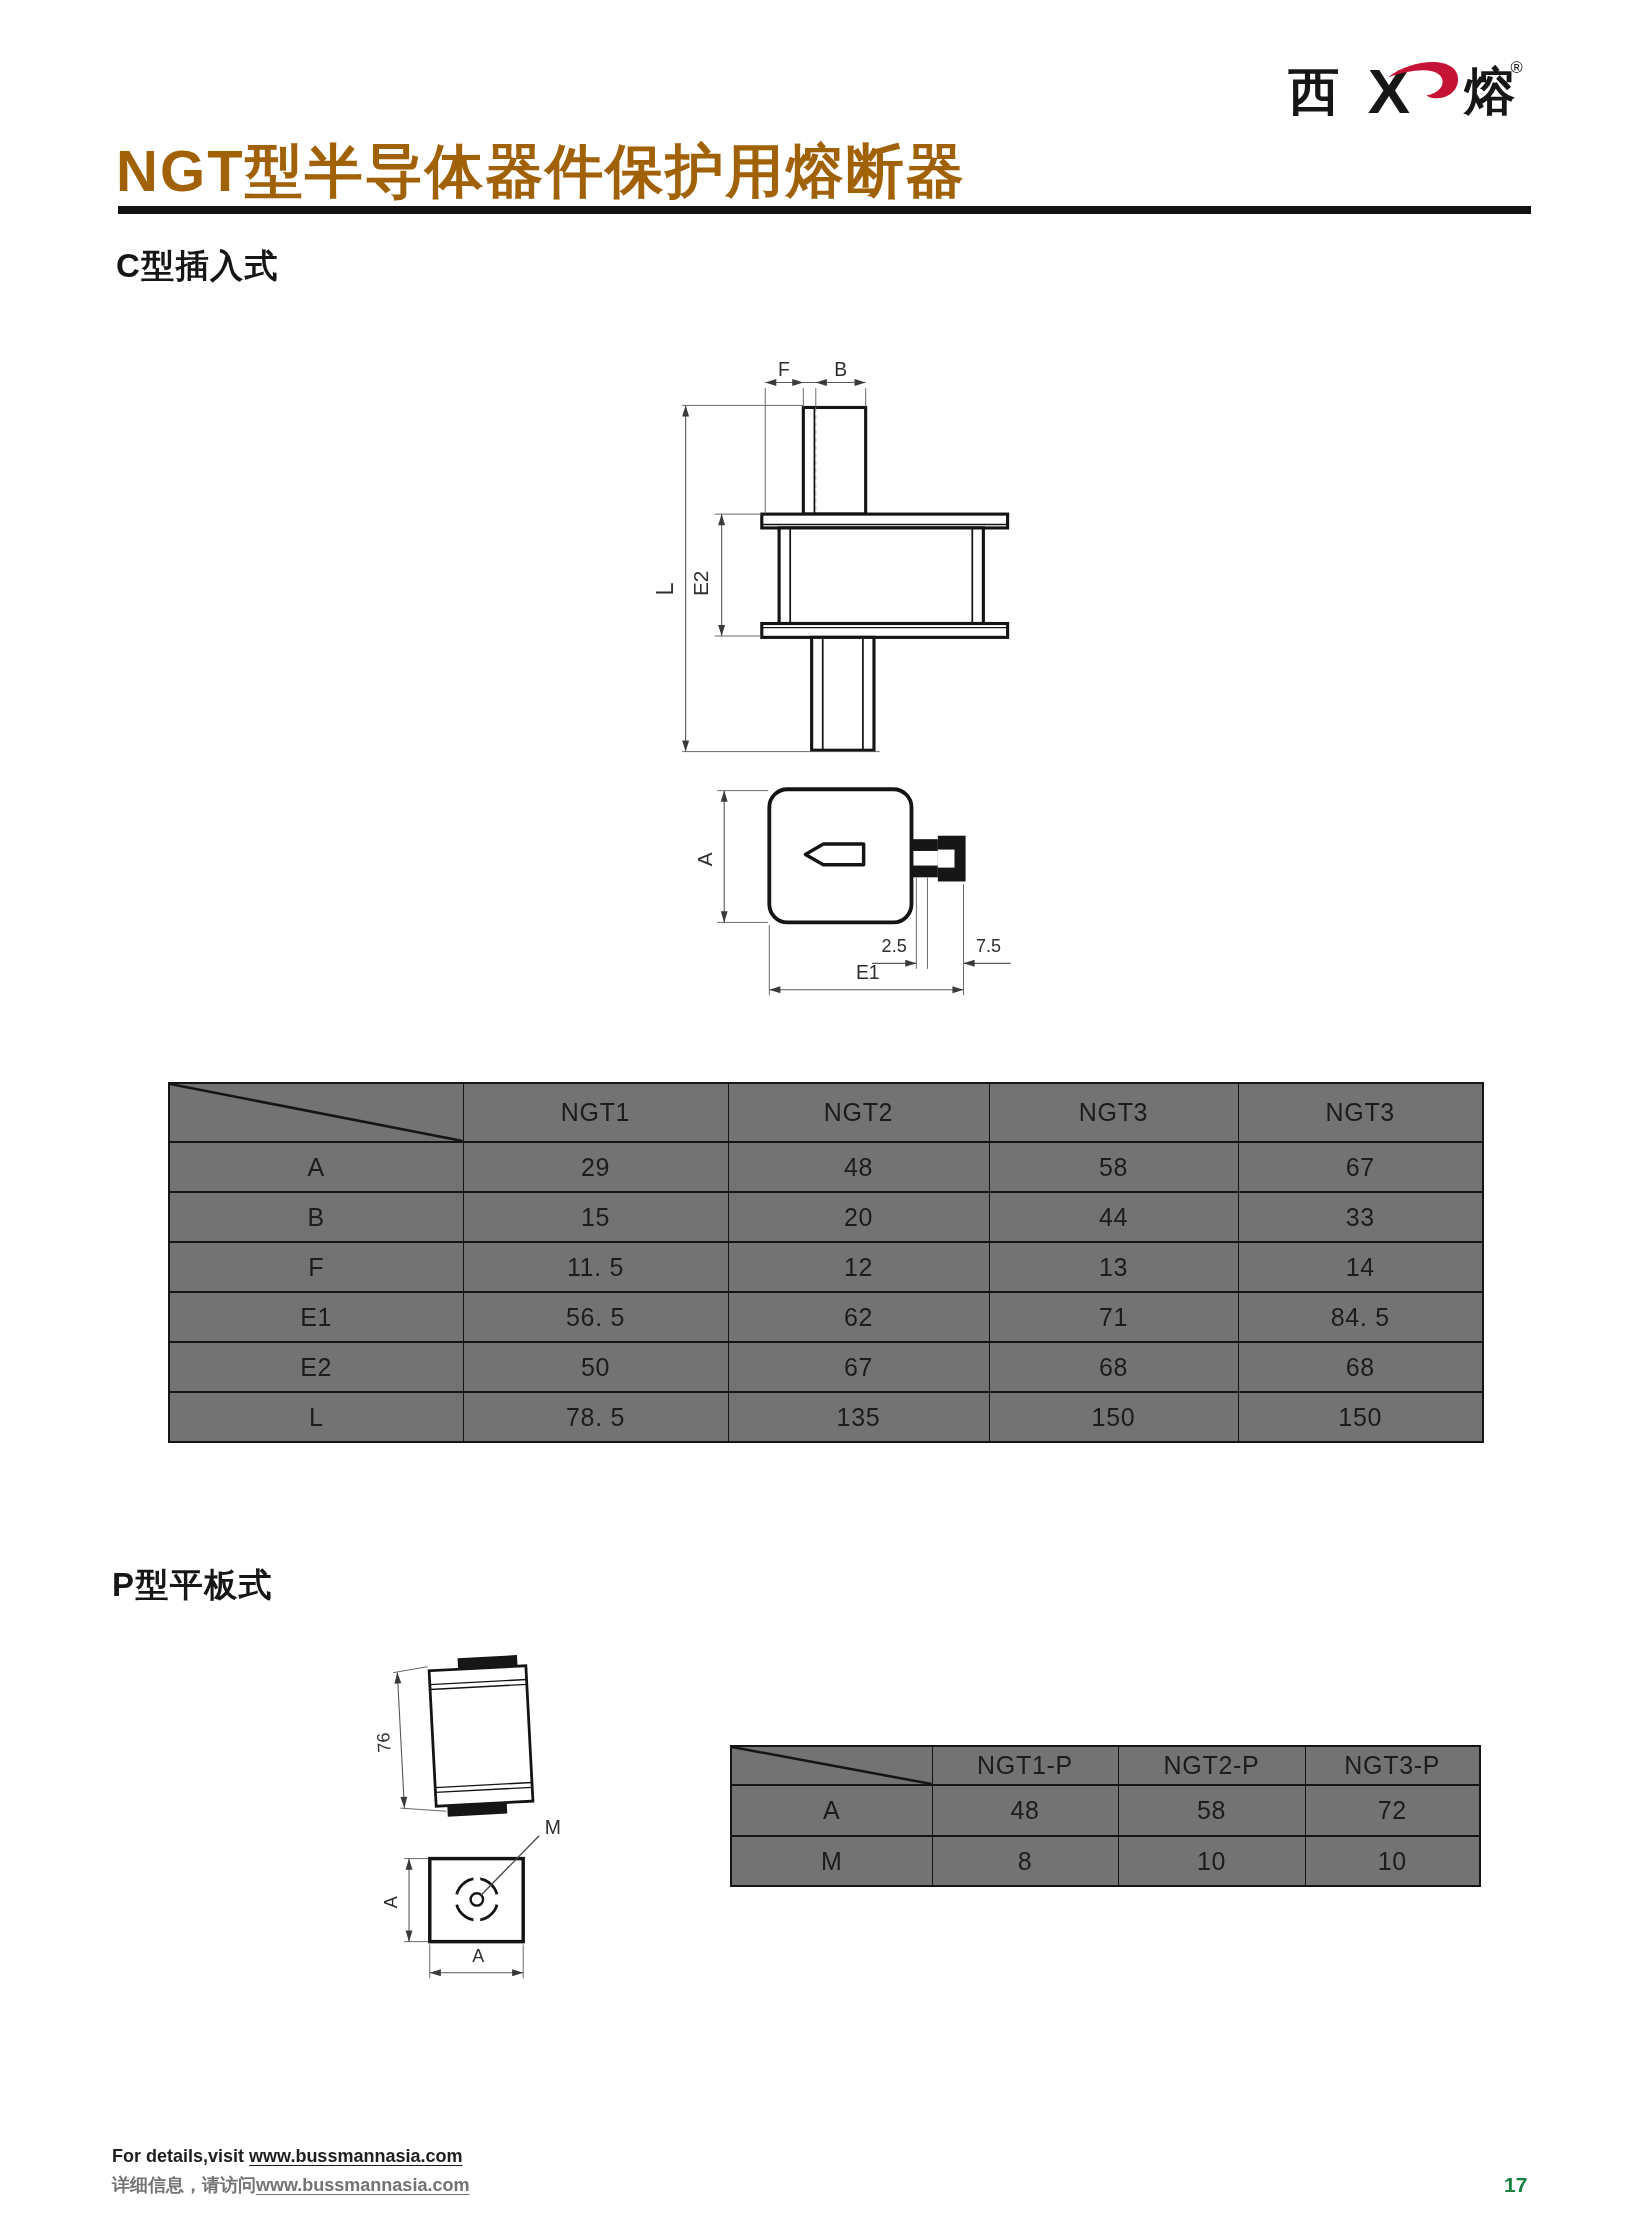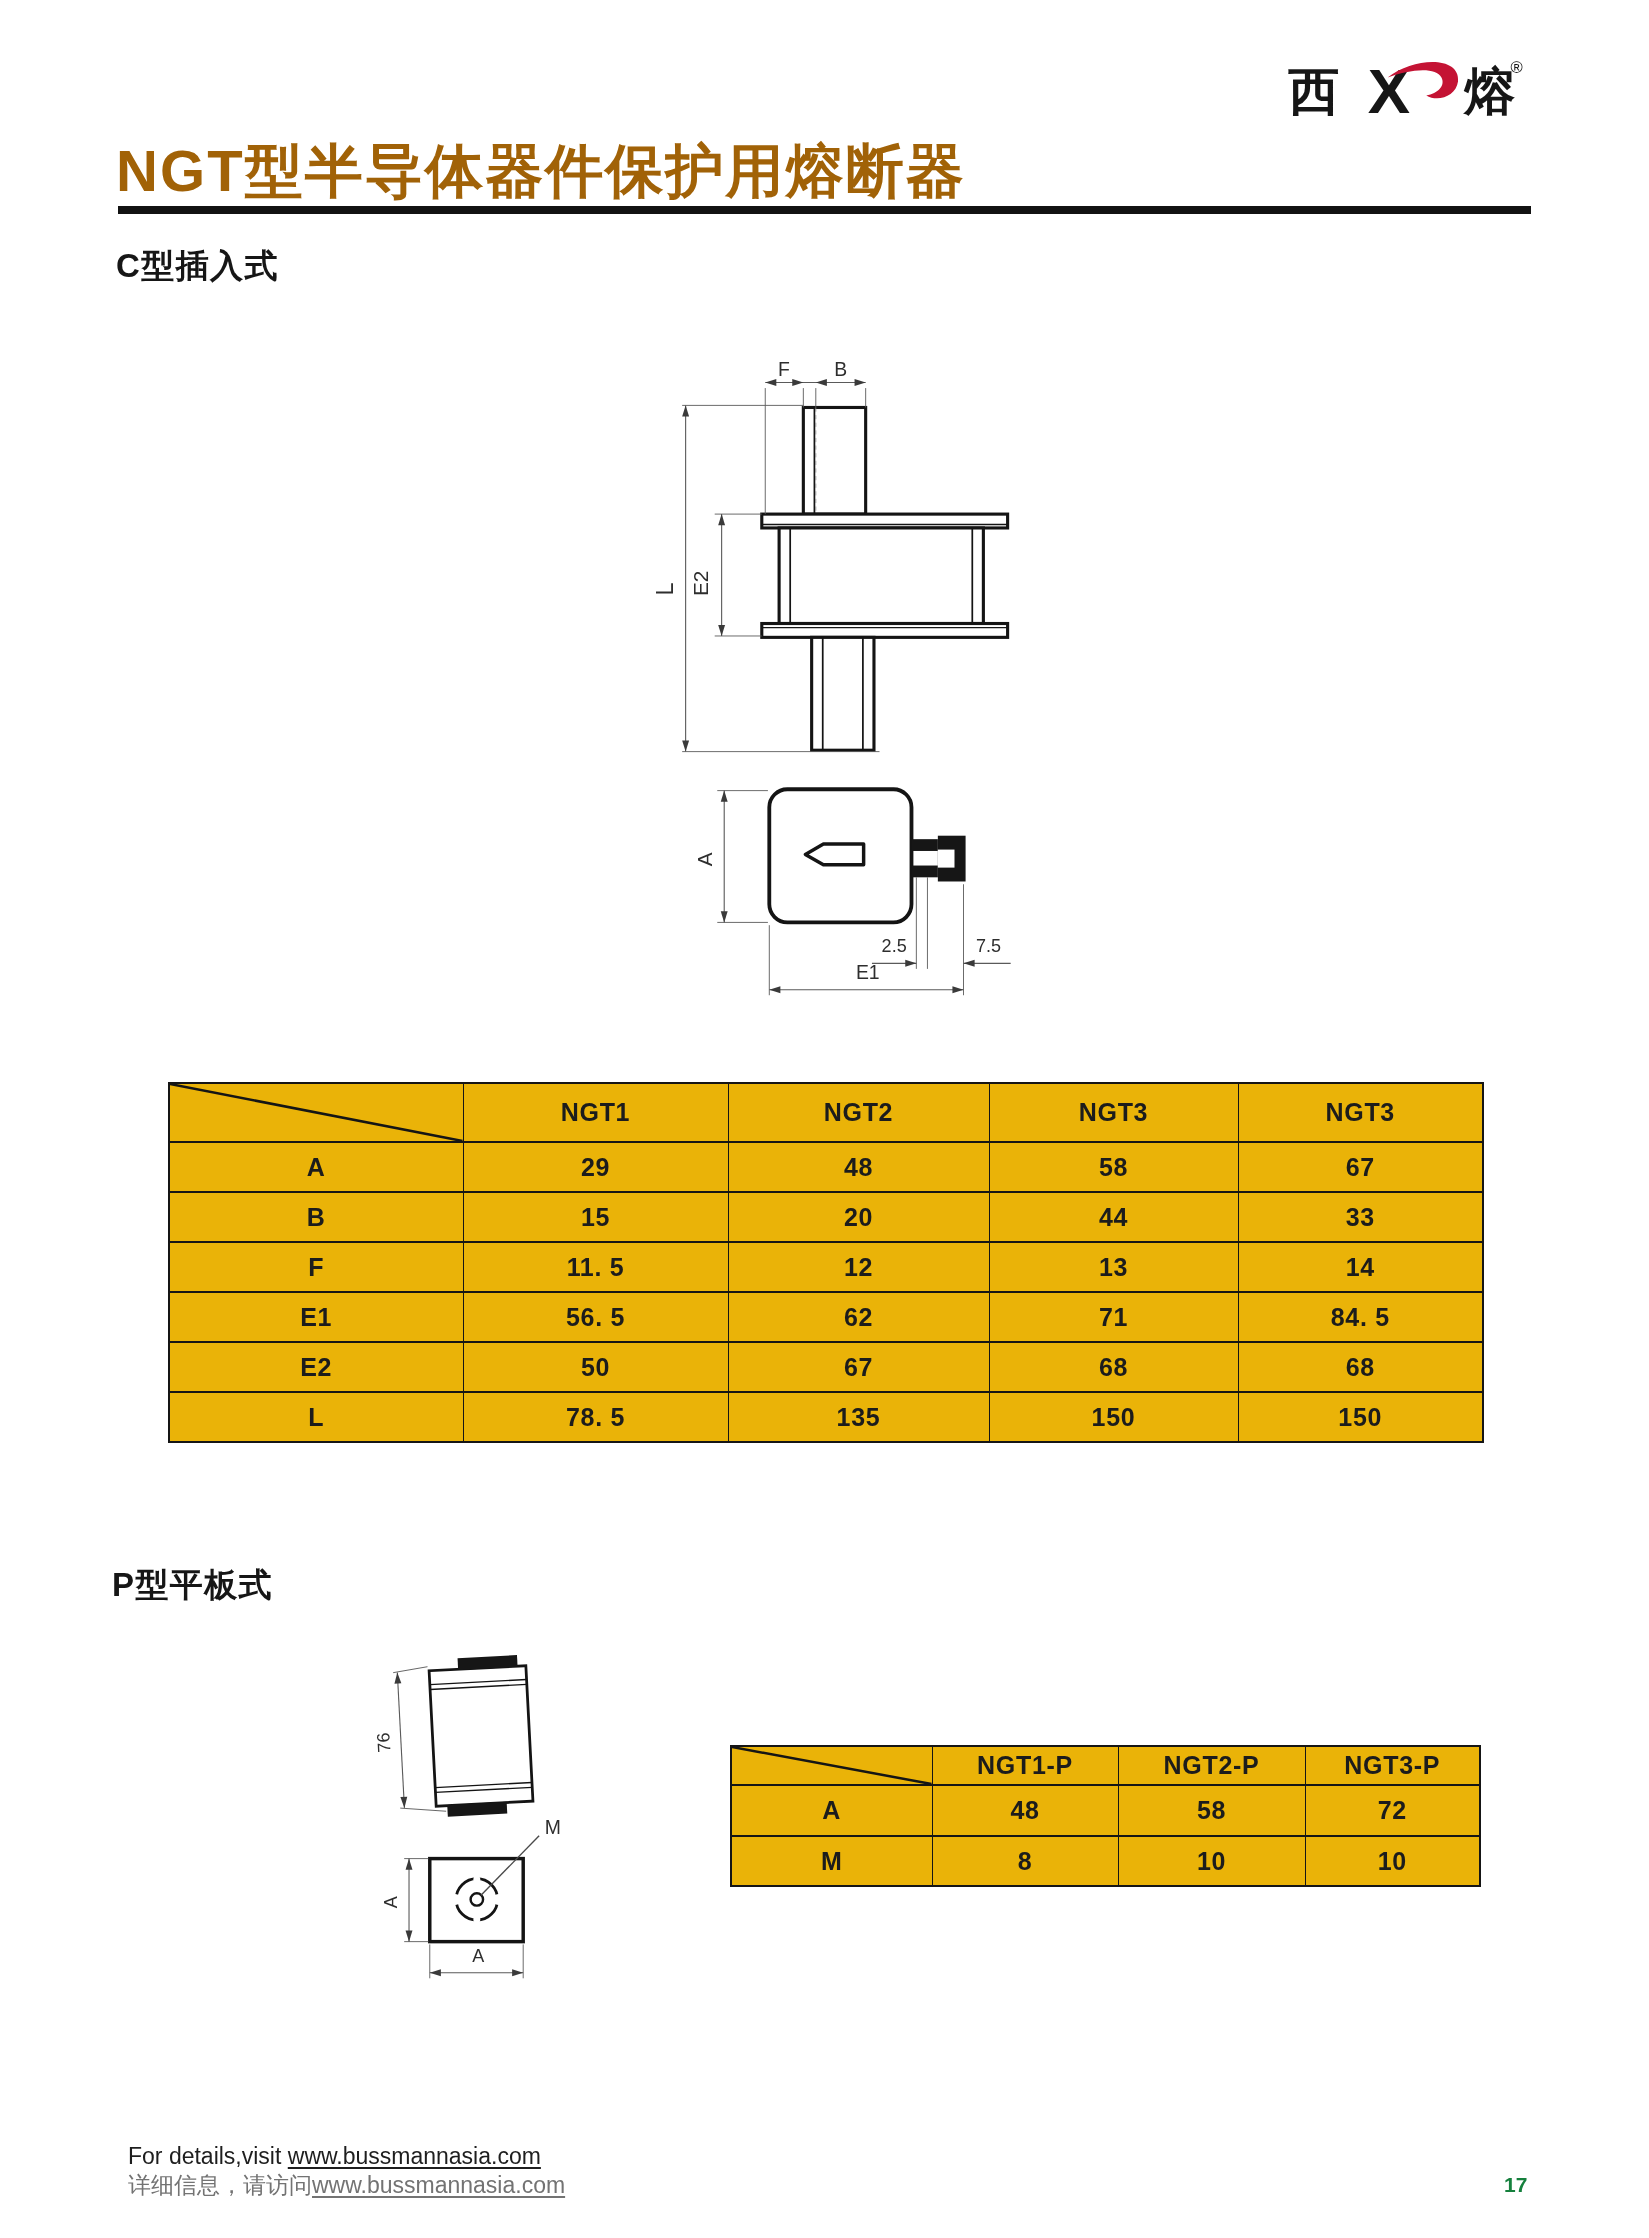--- a/index.html
+++ b/index.html
@@ -8,28 +8,28 @@
 
   
   #page-title{left:116px;top:133px;font-size:58px;font-weight:800;letter-spacing:2.1px;white-space:nowrap;color:#a16207;}
   #title-rule{left:118px;top:206px;width:1413px;height:8.3px;background:#121212;}
 
   .section-heading{font-size:33px;font-weight:600;color:#161616;letter-spacing:1.4px;white-space:nowrap;}
   #section-c{left:116px;top:244px;}
   #section-p{left:112px;top:1563px;}
 
   
-  .dim-table{border-collapse:collapse;table-layout:fixed;background:#eab308;border:2.8px solid #151515;font-weight:bold;}
+  .dim-table{border-collapse:collapse;table-layout:fixed;background:#737373;border:2.8px solid #151515;}
   .dim-table td{border:1.4px solid #151515;border-top-width:2.8px;border-bottom-width:2.8px;
     text-align:center;vertical-align:middle;font-size:25px;letter-spacing:0.7px;color:#1c1c1c;padding:0;}
   .hdr-diag{position:relative;}
   .hdr-diag svg{position:absolute;left:0;top:0;width:100%;height:100%;}
 
   
-  #footer{left:128px;top:2142px;font-size:23px;line-height:29px;color:#1e1e1e;white-space:nowrap;}
+  #footer{left:112px;top:2142px;font-size:18px;line-height:29px;color:#1e1e1e;white-space:nowrap;font-weight:bold;}
   #footer .url{text-decoration:underline;text-underline-offset:2.8px;}
   #footer .zh-line{color:#737373;}
   #page-number{left:1504px;top:2173px;font-size:21px;color:#15803d;font-weight:600;}
 
   svg text{font-family:"Liberation Sans",sans-serif;}
   .dimtxt{fill:#2e2e2e;}
 </style>
 </head>
 <body>
 

